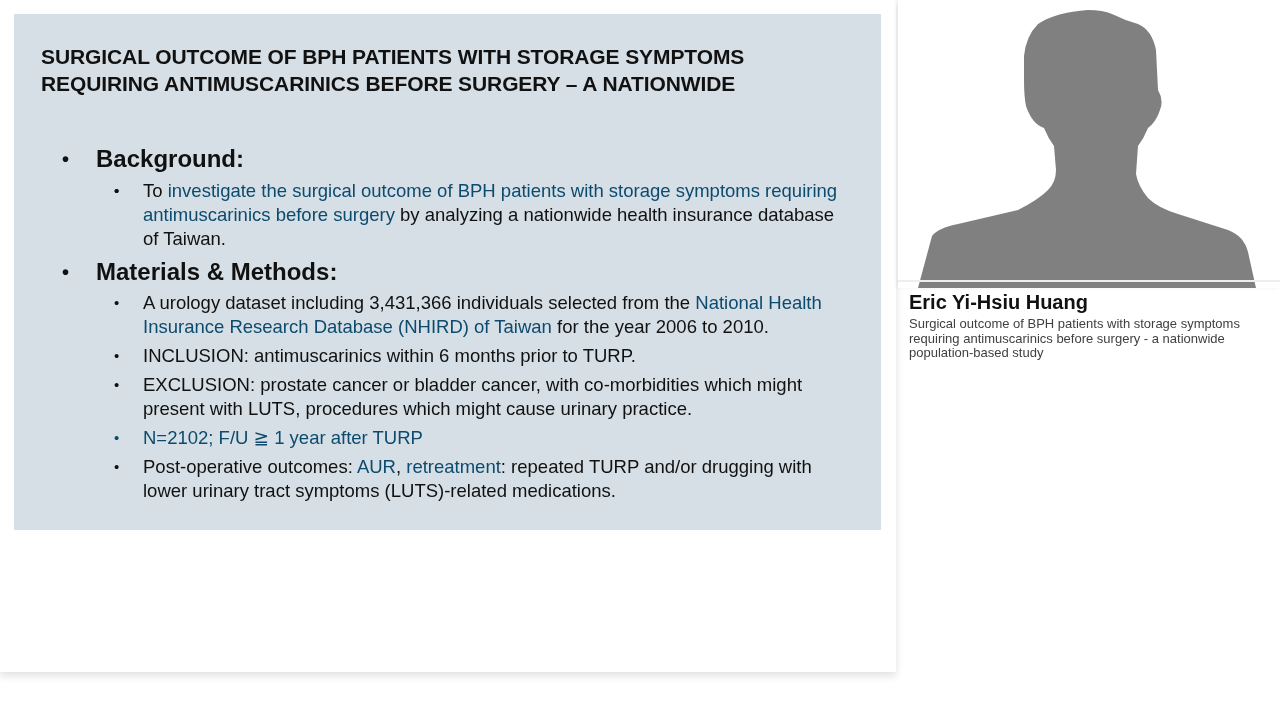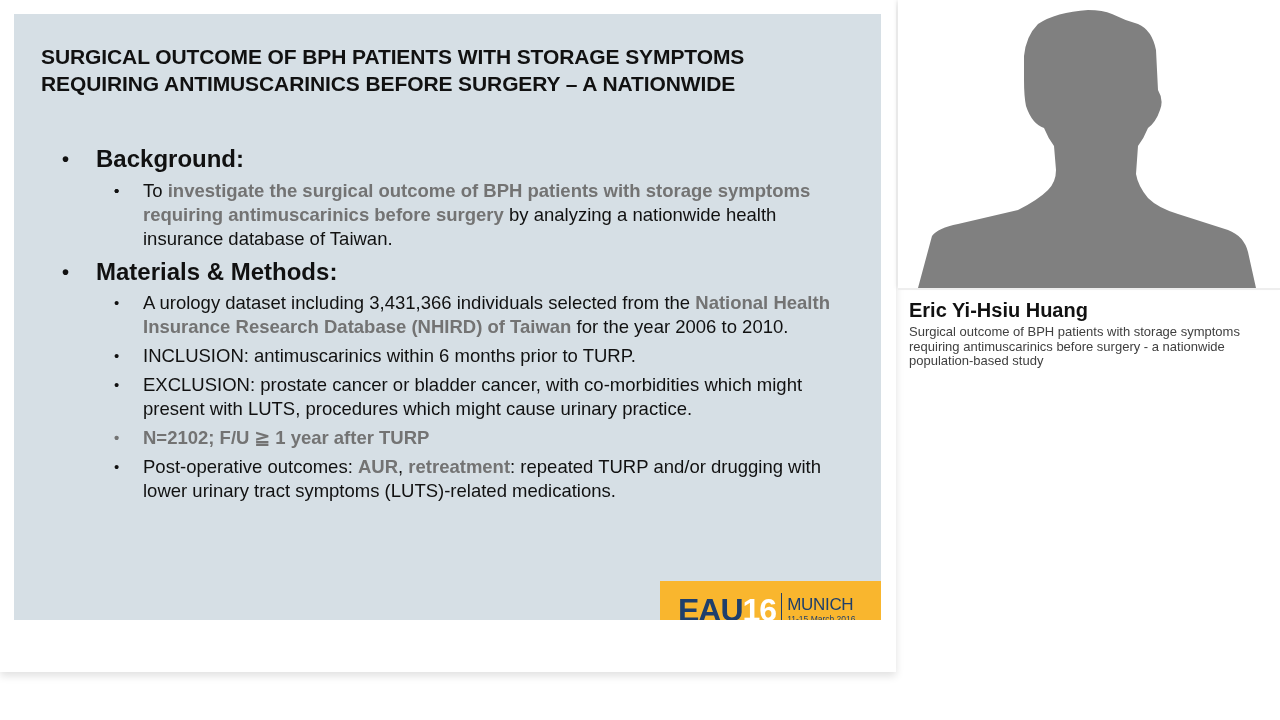--- a/index.html
+++ b/index.html
@@ -10,21 +10,21 @@
       position: relative;
     }
     .slide-frame {
       position: absolute; left: 0; top: 0;
       width: 896px; height: 672px;
       background: #ffffff;
       box-shadow: 0 4px 8px rgba(0,0,0,0.12);
     }
     .slide {
       position: absolute; left: 14px; top: 14px;
-      width: 867px; height: 606px;
+      width: 867px; height: 516px;
       background: #d6dfe5;
       overflow: hidden;
     }
     .slide-title {
       position: absolute; left: 27px; top: 30px; width: 830px;
       font-weight: bold; font-size: 21px; line-height: 26.5px;
       color: #111111; letter-spacing: -0.1px;
     }
     .slide-title .line { display: block; white-space: nowrap; }
     .slide-title .author {
@@ -42,21 +42,21 @@
     }
     .items { margin: 0 0 0 0; padding: 0; list-style: none; }
     .item {
       position: relative; padding-left: 129px; padding-right: 40px;
       font-size: 18.5px; line-height: 24px; color: #111;
       margin-bottom: 5px;
     }
     .item .bullet {
       position: absolute; left: 100px; top: 0; font-size: 15px;
     }
-    .blue { color: #737373; font-weight: bold; }
+    .blue { color: #0c4a6e; }
     .eau-badge {
       position: absolute; left: 646px; top: 567px;
       width: 221px; height: 57px; background: #f9b62e;
       display: flex; align-items: center;
     }
     .eau-logo {
       margin-left: 18px; font-weight: bold; font-size: 32px;
       letter-spacing: -1px; color: #1f3f6b; line-height: 1;
     }
     .eau-logo .num { color: #ffffff; }
@@ -67,21 +67,21 @@
     .copyright {
       position: absolute; left: 628px; top: 608px;
       font-size: 11px; color: #eef2f5;
     }
     .speaker-photo {
       position: absolute; left: 898px; top: 0;
       width: 382px; height: 288px; background: #ffffff;
       box-shadow: -2px 0 4px rgba(0,0,0,0.06);
     }
     .speaker-info {
-      position: absolute; left: 898px; top: 288px; width: 382px;
+      position: absolute; left: 898px; top: 280px; width: 382px;
       border-top: 2px solid #eeeeee;
     }
     .speaker-name {
       margin: 8px 0 0 11px; font-size: 20px; font-weight: bold; color: #111;
       line-height: 24px;
     }
     .talk-title {
       margin: 3px 14px 0 11px; font-size: 13px; line-height: 14.5px; color: #404040;
     }
   </style>

